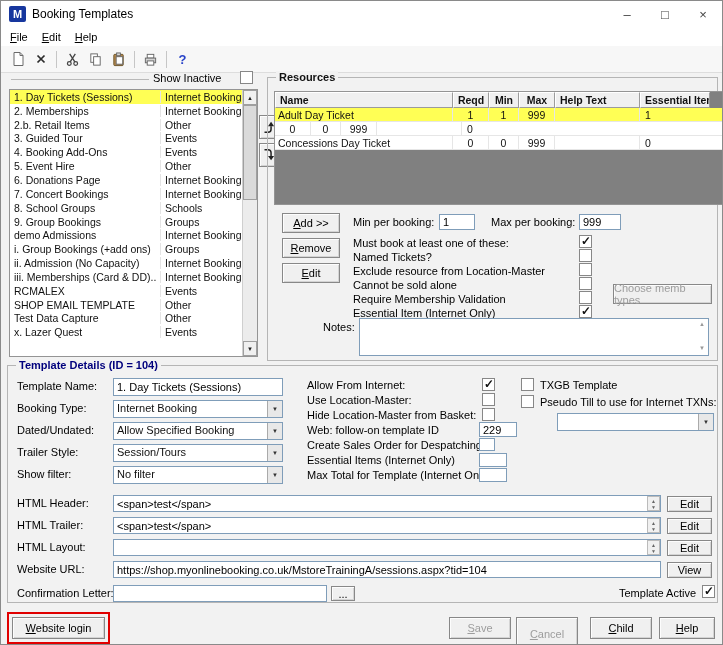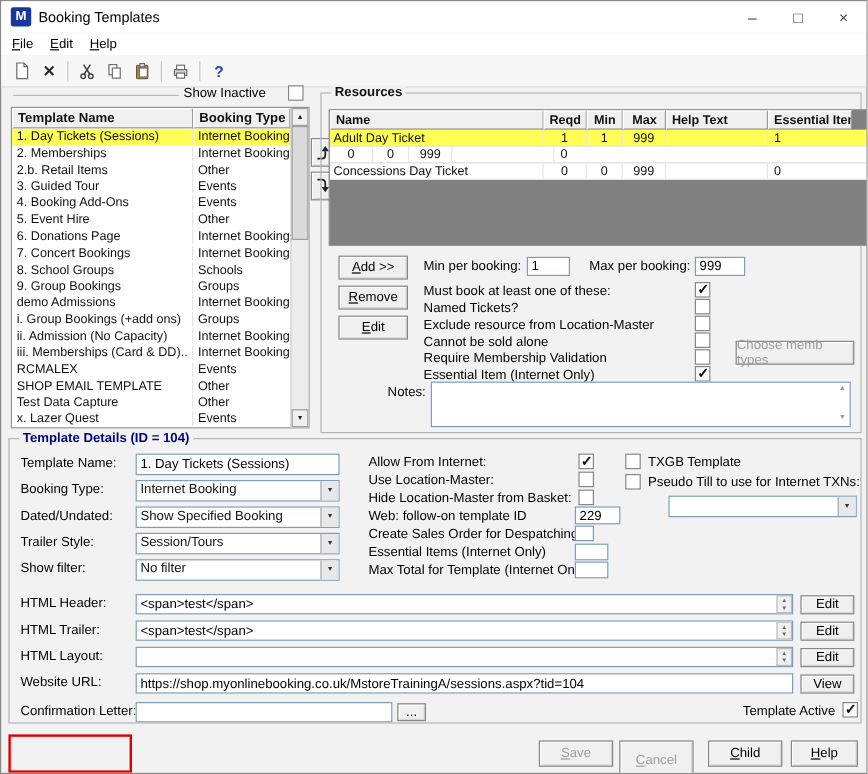--- a/index.html
+++ b/index.html
@@ -129,24 +129,20 @@
     <div class="tool-btn">
       <span style="color:#2742c8;font-weight:bold;font-size:13px">?</span>
     </div>
   </div>
 
   <div class="hline" style="left:10px;top:78px;width:138px"></div>
   <div class="label" style="left:152px;top:71px">Show Inactive</div>
   <div class="cb" style="left:239px;top:70px" data-checked="false"></div>
 
   <div class="panel" style="left:8px;top:88px;width:249px;height:268px">
-    <div class="tt-header">
-      <div class="hcell" style="width:151px">Template Name</div>
-      <div class="hcell" style="width:81px">Booking Type</div>
-    </div>
     <div class="tt-body">
 
         <div class="tt-row selected">
           <div class="tt-c1">1. Day Tickets (Sessions)</div>
           <div class="tt-c2">Internet Booking</div>
         </div>
 
         <div class="tt-row">
           <div class="tt-c1">2. Memberships</div>
           <div class="tt-c2">Internet Booking</div>
@@ -340,21 +336,21 @@
   <input class="input" style="left: 112px; top: 377px; width: 170px; height: 18px;" value="1. Day Tickets (Sessions)">
 
   <div class="label" style="left:16px;top:401px">Booking Type:</div>
   <div class="combo" style="left:112px;top:399px;width:170px;height:18px">
     <div class="combo-text">Internet Booking</div>
     <div class="combo-arrow">▼</div>
   </div>
 
   <div class="label" style="left:16px;top:423px">Dated/Undated:</div>
   <div class="combo" style="left:112px;top:421px;width:170px;height:18px">
-    <div class="combo-text">Show Specified Booking</div>
+    <div class="combo-text">Allow Specified Booking</div>
     <div class="combo-arrow">▼</div>
   </div>
 
   <div class="label" style="left:16px;top:445px">Trailer Style:</div>
   <div class="combo" style="left:112px;top:443px;width:170px;height:18px">
     <div class="combo-text">Session/Tours</div>
     <div class="combo-arrow">▼</div>
   </div>
 
   <div class="label" style="left:16px;top:467px">Show filter:</div>
@@ -432,20 +428,23 @@
 
   <div class="label" style="left:16px;top:586px">Confirmation Letter:</div>
   <input class="input" style="left: 112px; top: 584px; width: 214px; height: 17px;" value="">
   <div class="btn" style="left:330px;top:585px;width:24px;height:15px">
       <span>...</span>
     </div>
 
   <div class="label" style="left:618px;top:586px">Template Active</div>
   <div class="cb" style="left:701px;top:584px" data-checked="true"></div>
 
+  <div class="btn" style="left:11px;top:616px;width:93px;height:22px">
+      <span class="u">Website login</span>
+    </div>
   <div class="annotation" style="left:6px;top:611px;width:103px;height:32px"></div>
 
   <div class="btn disabled" style="left:448px;top:616px;width:62px;height:22px">
       <span class="u">Save</span>
     </div>
   <div class="btn disabled" style="left:515px;top:616px;width:62px;height:34px">
       <span class="u">Cancel</span>
     </div>
   <div class="btn" style="left:589px;top:616px;width:62px;height:22px">
       <span class="u">Child</span>

